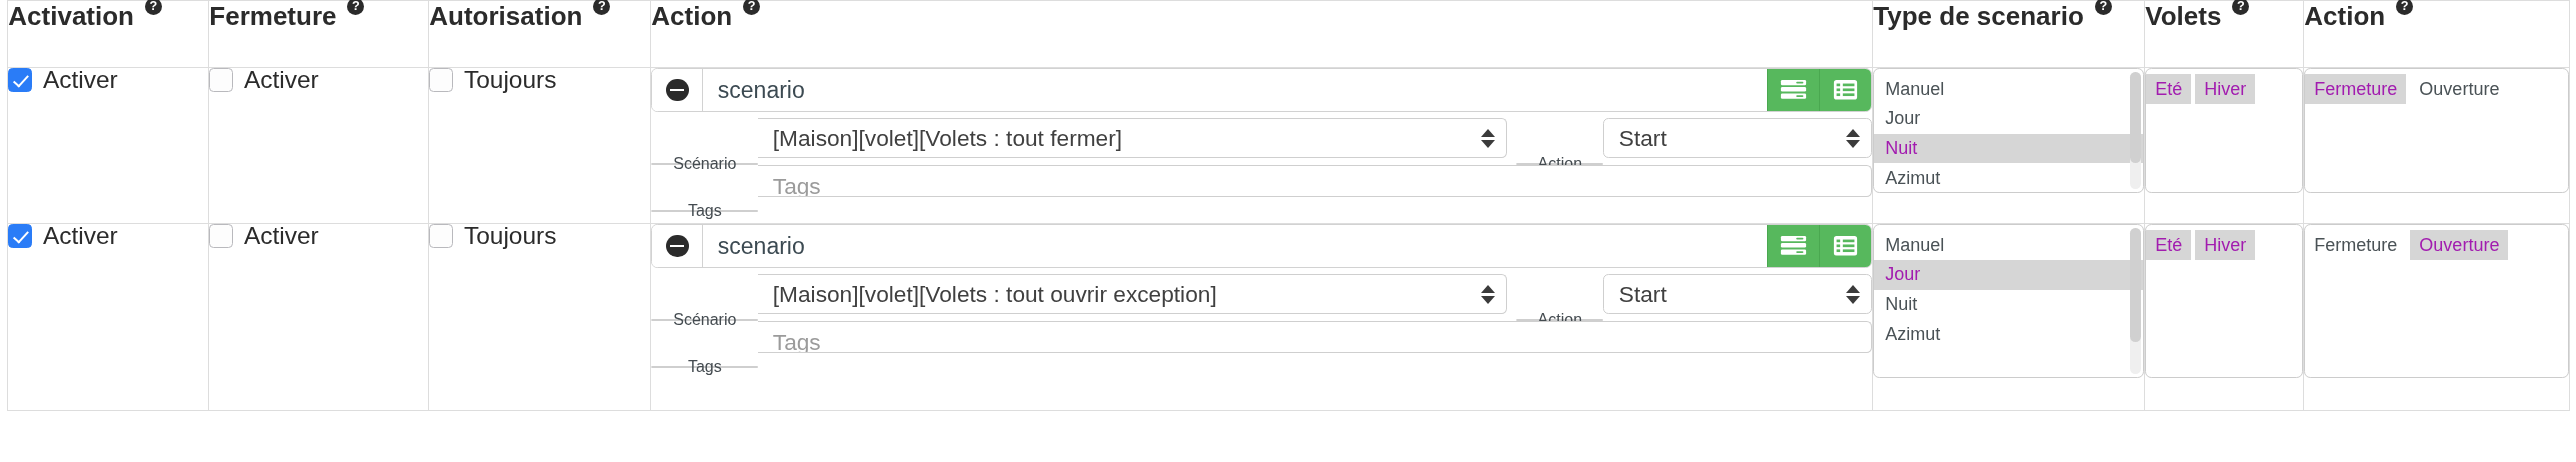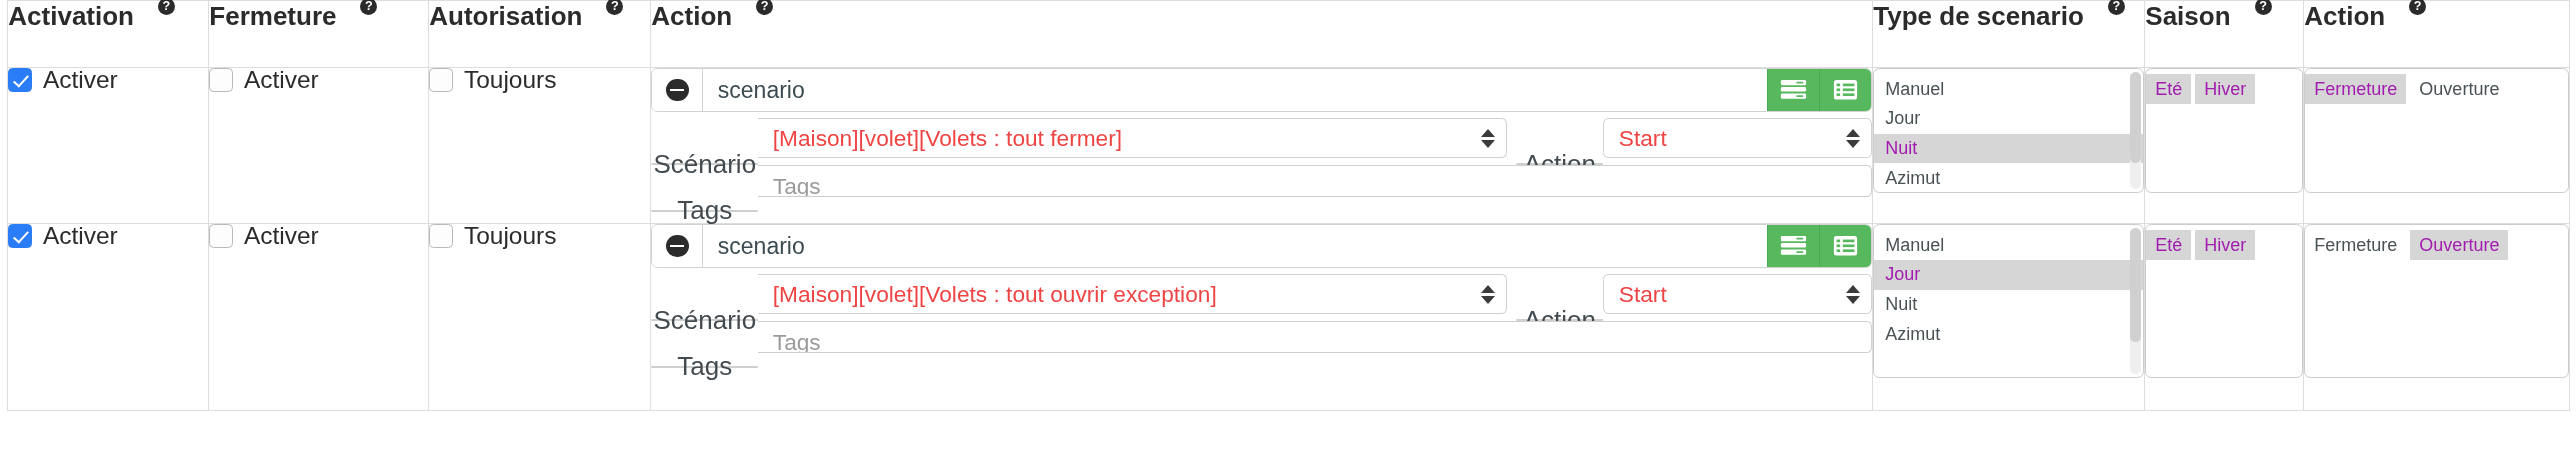--- a/index.html
+++ b/index.html
@@ -31,21 +31,21 @@
     border-bottom-width: 1.8px;
     border-bottom-color: #dddddd;
     padding: 12.7px 12.7px 14.5px 12.7px;
     text-align: left;
     font-size: 26px;
     font-weight: bold;
     color: #2b2b2b;
     white-space: nowrap;
     height: 67px;
   }
-  .hdr { display: inline-flex; align-items: flex-start; gap: 24px; }
+  .hdr { display: inline-flex; align-items: flex-start; gap: 11px; }
   .help-icon {
     display: inline-block;
     width: 17px; height: 17px;
     border-radius: 50%;
     background: #2b2b2b;
     color: #ffffff;
     font-size: 12.7px;
     font-weight: bold;
     line-height: 17px;
     text-align: center;
@@ -164,21 +164,21 @@
   .ap-row {
     display: flex;
     align-items: stretch;
     margin-top: 6.3px;
     height: 40px;
   }
   .addon {
     background: #eeeeee;
     border: 0.9px solid #cfcfcf;
     border-radius: 5.4px 0 0 5.4px;
-    font-size: 26px;
+    font-size: 16px;
     color: #444b50;
     display: flex;
     align-items: center;
     justify-content: center;
     padding: 0 14.5px;
     white-space: nowrap;
     flex: 0 0 auto;
     margin-top: 45px;
   }
   .addon.w-scenario { width: 107px; }
@@ -188,21 +188,21 @@
   .sel-box {
     border: 0.9px solid #cfcfcf;
     border-left: none;
     border-radius: 0 5.4px 5.4px 0;
     background: #ffffff;
     display: flex;
     align-items: center;
     justify-content: space-between;
     padding: 0 11px 0 14.5px;
     font-size: 22.7px;
-    color: #ef4444;
+    color: #404040;
     white-space: nowrap;
     overflow: hidden;
     cursor: pointer;
   }
   .sel-scenario { flex: 1 1 auto; }
   .sel-start    { flex: 0 0 auto; width: 269px; border-left: 0.9px solid #cfcfcf; border-radius: 5.4px; }
   .spin {
     display: inline-flex;
     flex-direction: column;
     gap: 2.7px;
@@ -319,21 +319,21 @@
         </span>
       </th>
       <th>
         <span class="hdr">
           <span>Type de scenario</span>
           <span class="help-icon">?</span>
         </span>
       </th>
       <th>
         <span class="hdr">
-          <span>Saison</span>
+          <span>Volets</span>
           <span class="help-icon">?</span>
         </span>
       </th>
       <th>
         <span class="hdr">
           <span>Action</span>
           <span class="help-icon">?</span>
         </span>
       </th>
     </tr>

